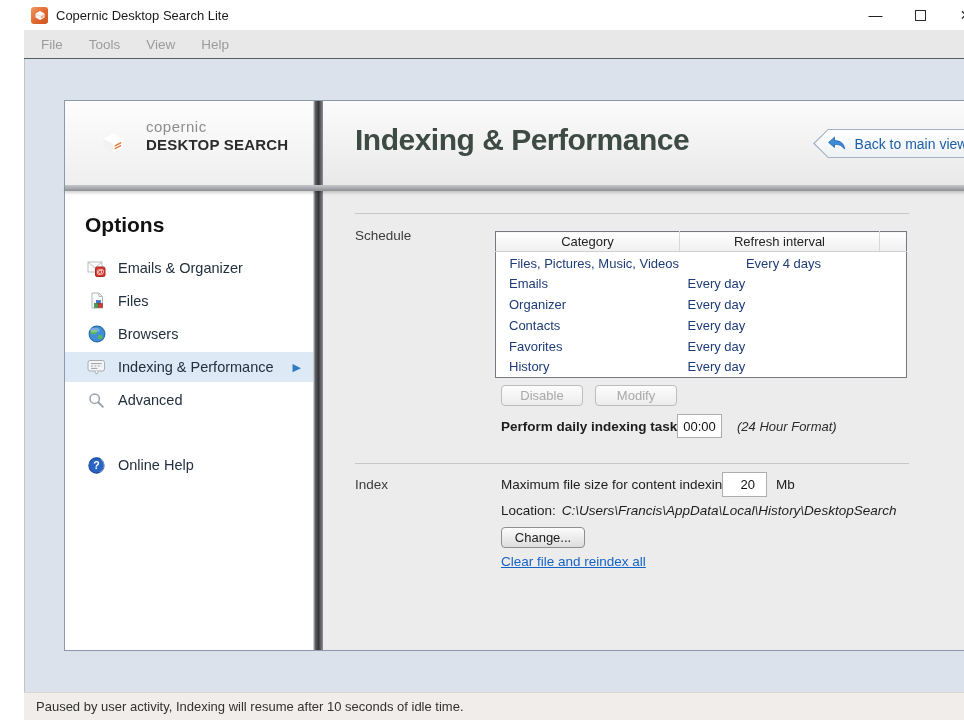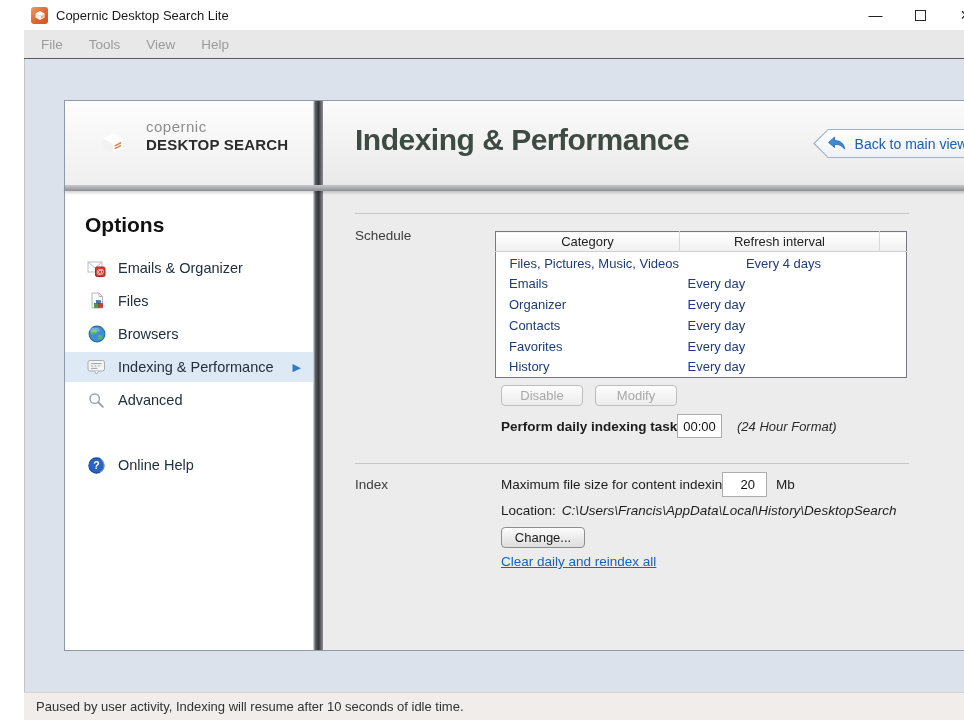--- a/index.html
+++ b/index.html
@@ -307,21 +307,21 @@
         <div class="max-label">Maximum file size for content indexing</div>
         <input class="size-input" type="text" value="20" style="">
         <div class="unit-label">Mb</div>
 
         <div class="location-line">
           <span>Location:</span><span class="location-path">C:\Users\Francis\AppData\Local\History\DesktopSearch</span>
         </div>
 
         <div class="btn btn-change">Change...</div>
 
-        <a class="clear-link">Clear daily and reindex all</a>
+        <a class="clear-link">Clear file and reindex all</a>
       </div>
     </div>
   </div>
 
   <div class="statusbar">
     <span class="status-text">Paused by user activity, Indexing will resume after 10 seconds of idle time.</span>
   </div>
 
 </div>
 

